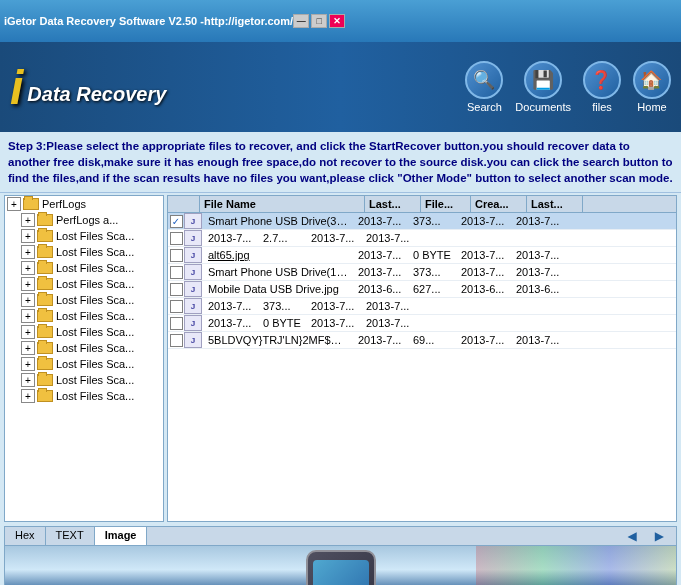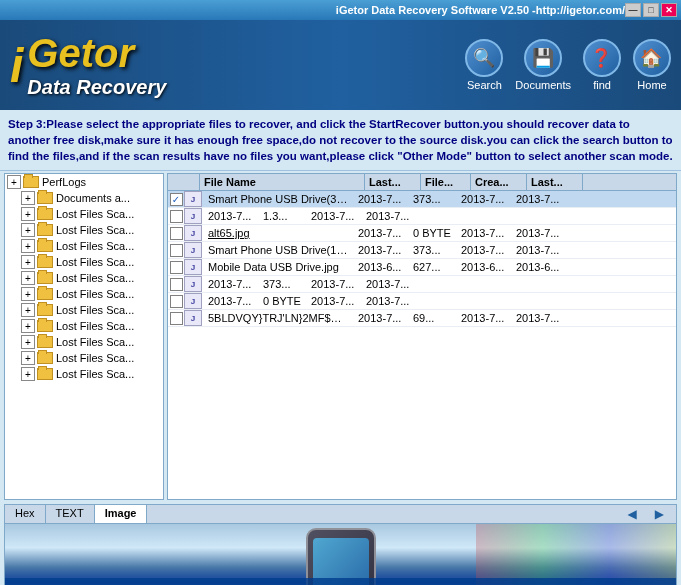--- a/index.html
+++ b/index.html
@@ -9,24 +9,24 @@
       font-family: Arial, sans-serif;
       font-size: 12px;
       background: #d4e8f4;
       overflow: hidden;
     }
 
     
     .title-bar {
       background: linear-gradient(to bottom, #4a9fd4, #2878b8);
       color: white;
-      height: 20px;
-      display: flex;
-      align-items: center;
-      justify-content: flex-end;
+      height: 42px;
+      display: flex;
+      align-items: center;
+      justify-content: flex-start;
       padding: 0 4px;
       font-size: 11px;
       font-weight: bold;
     }
     .title-bar-controls {
       display: flex;
       gap: 2px;
     }
     .title-btn {
       width: 16px;
@@ -322,37 +322,36 @@
     <div class="title-btn">—</div>
     <div class="title-btn">□</div>
     <div class="title-btn close">✕</div>
   </div>
 </div>
 
 <div class="header">
   <div class="logo-area">
     <span class="logo-g">i</span>
     <div>
-      <span style="font-size:40px;font-weight:bold;color:#e8c020;font-style:italic;text-shadow:2px 2px 4px #000;">Getor</span>
       <br>
       <span class="logo-recovery">Data Recovery</span>
     </div>
   </div>
   <div class="nav-icons">
     <div class="nav-icon-item">
       <div class="nav-icon-circle">🔍</div>
       <span>Search</span>
     </div>
     <div class="nav-icon-item">
       <div class="nav-icon-circle">💾</div>
       <span>Documents</span>
     </div>
     <div class="nav-icon-item">
       <div class="nav-icon-circle">❓</div>
-      <span>find</span>
+      <span>files</span>
     </div>
     <div class="nav-icon-item">
       <div class="nav-icon-circle">🏠</div>
       <span>Home</span>
     </div>
   </div>
 </div>
 
 <div class="instruction">
   <span>Step 3:Please select the appropriate files to recover, and click the StartRecover button.you should recover data to another free disk,make sure it has enough free space,do not recover to the source disk.you can click the search button to find the files,and if the scan results have no files you want,please click "Other Mode" button to select another scan mode.</span>
@@ -362,21 +361,21 @@
 
   <div class="tree-panel">
     <div class="tree-item" style="padding-left:2px;">
       <div class="tree-expand">+</div>
       <div class="folder-icon"></div>
       <span>PerfLogs</span>
     </div>
     <div class="tree-item" style="padding-left:16px;">
       <div class="tree-expand">+</div>
       <div class="folder-icon"></div>
-      <span>Documents a...</span>
+      <span>PerfLogs a...</span>
     </div>
     <div class="tree-item" style="padding-left:16px;">
       <div class="tree-expand">+</div>
       <div class="folder-icon"></div>
       <span>Lost Files Sca...</span>
     </div>
     <div class="tree-item" style="padding-left:16px;">
       <div class="tree-expand">+</div>
       <div class="folder-icon"></div>
       <span>Lost Files Sca...</span>
@@ -453,21 +452,21 @@
         <div class="file-cell" style="width:55px;">2013-7...</div>
         <div class="file-cell" style="width:55px;">2013-7...</div>
       </div>
 
       <div class="file-row">
         <div class="file-check">
             <div class="checkbox-check"></div>
           </div>
         <div class="file-icon">J</div>
         <div class="file-cell" style="width:55px;">2013-7...</div>
-        <div class="file-cell" style="width:48px;">1.3...</div>
+        <div class="file-cell" style="width:48px;">2.7...</div>
         <div class="file-cell" style="width:55px;">2013-7...</div>
         <div class="file-cell" style="width:55px;">2013-7...</div>
       </div>
 
       <div class="file-row">
         <div class="file-check">
             <div class="checkbox-check"></div>
           </div>
         <div class="file-icon">J</div>
         <div class="file-cell" style="width:150px;text-decoration:underline;">alt65.jpg</div>

